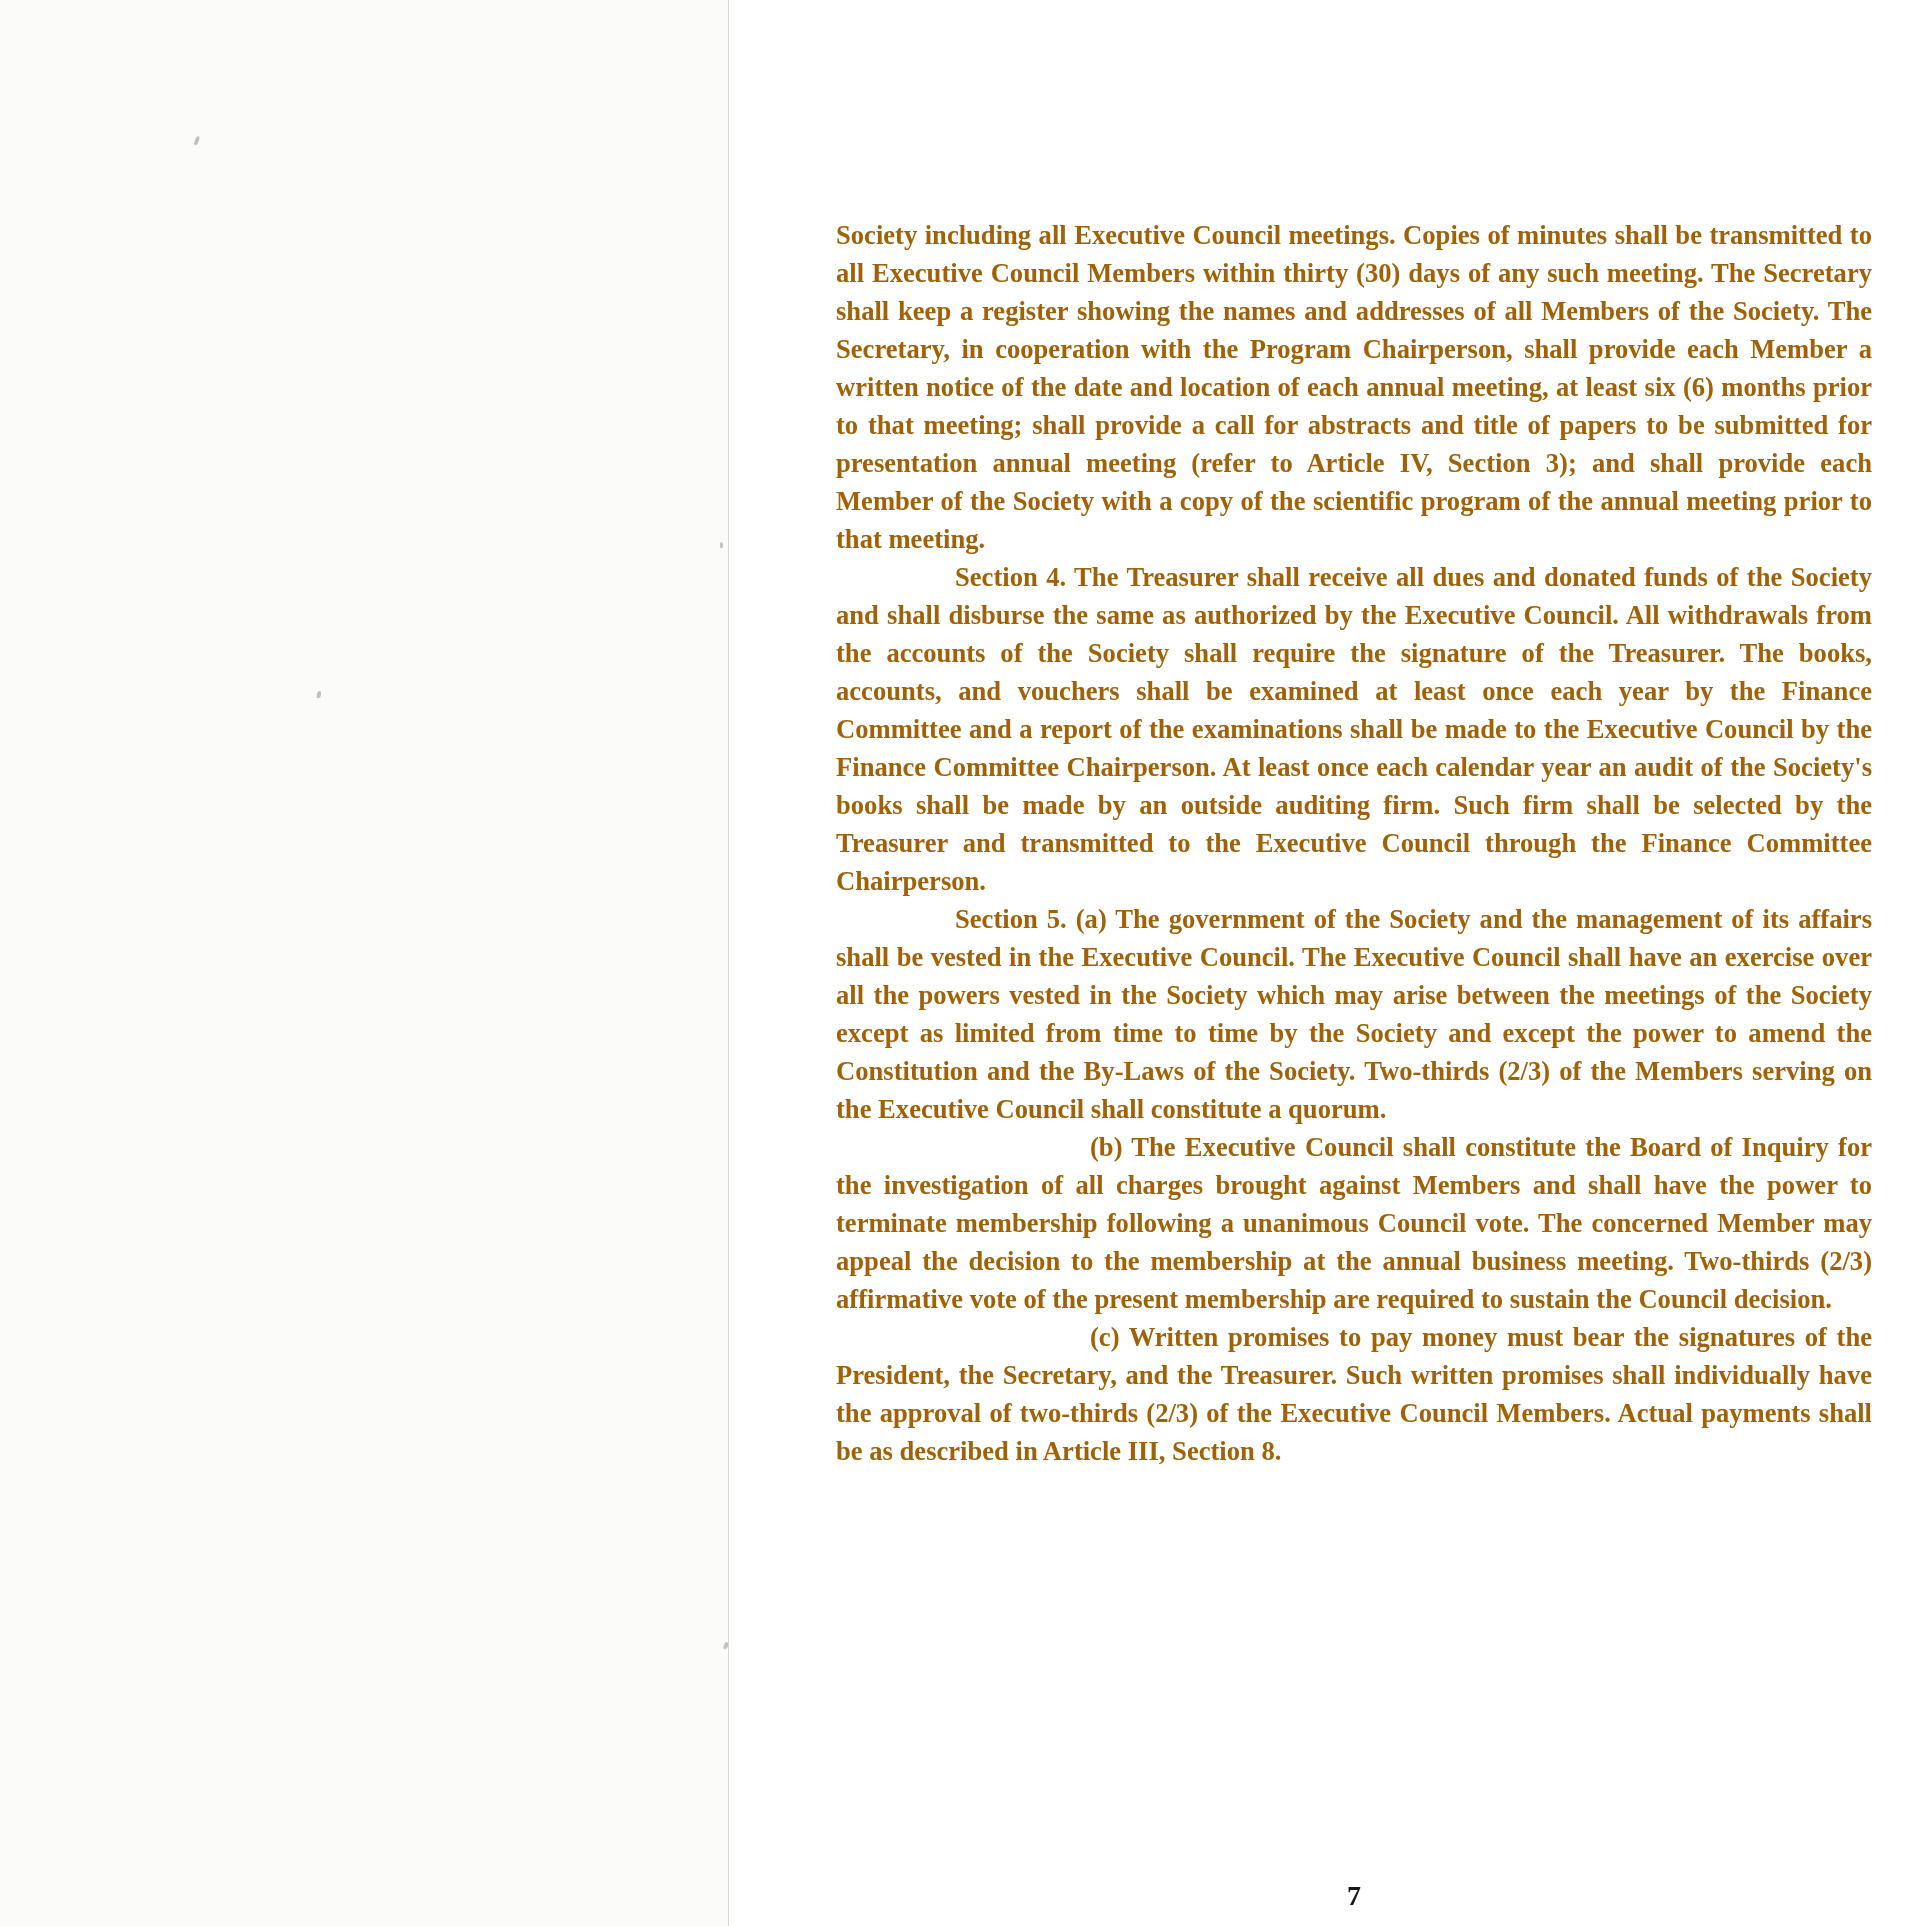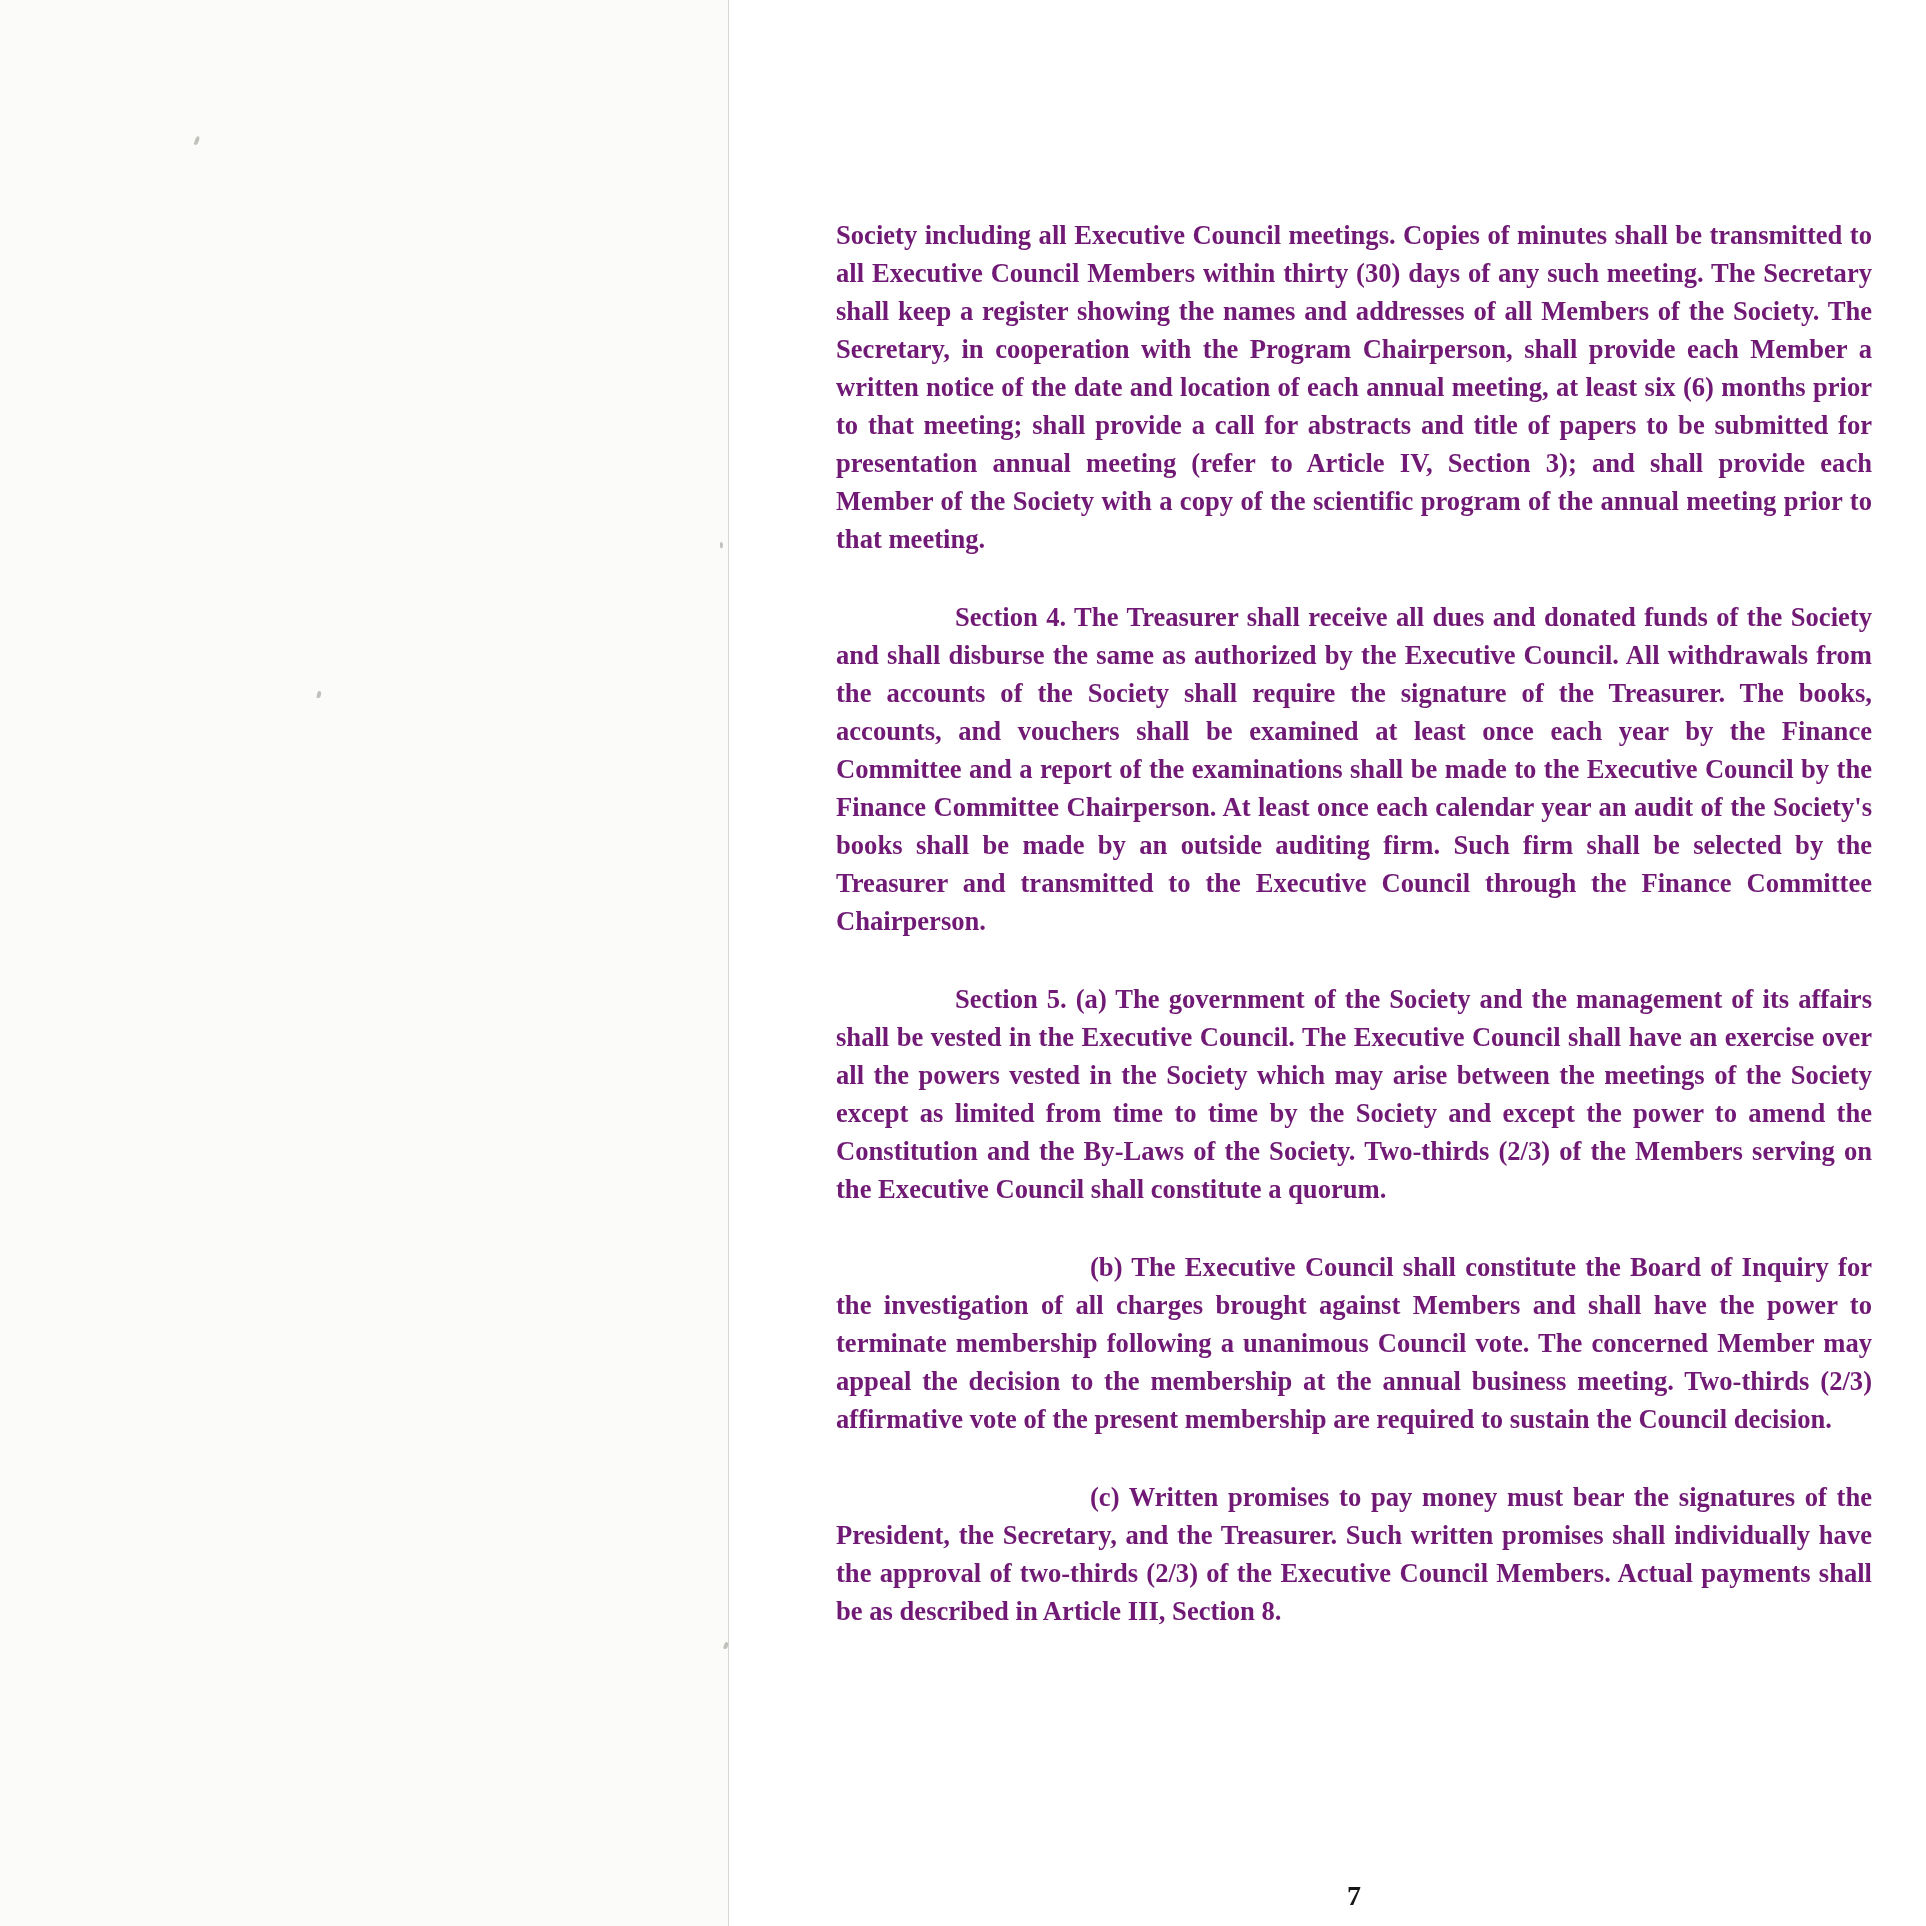--- a/index.html
+++ b/index.html
@@ -24,31 +24,30 @@
     background: #ffffff;
     border-left: 1.2px solid #d8d7d2;
     border-bottom: 1.5px solid #cbcac4;
     box-sizing: border-box;
   }
   .textblock {
     position: absolute;
     left: 107px;
     top: 216px;
     width: 1036px;
-    color: #701a75;
+    color: #a16207;
     font-size: 26.6px;
     line-height: 38px;
     font-weight: bold;
     text-align: justify;
   }
   .para {
     margin: 0;
   }
   .para + .para {
-    margin-top: 40px;
   }
   .indent-0 { text-indent: 0; }
   .indent-1 { text-indent: 119px; }
   .indent-2 { text-indent: 254px; }
   .page-number {
     position: absolute;
     left: 107px;
     top: 1880px;
     width: 1036px;
     text-align: center;

